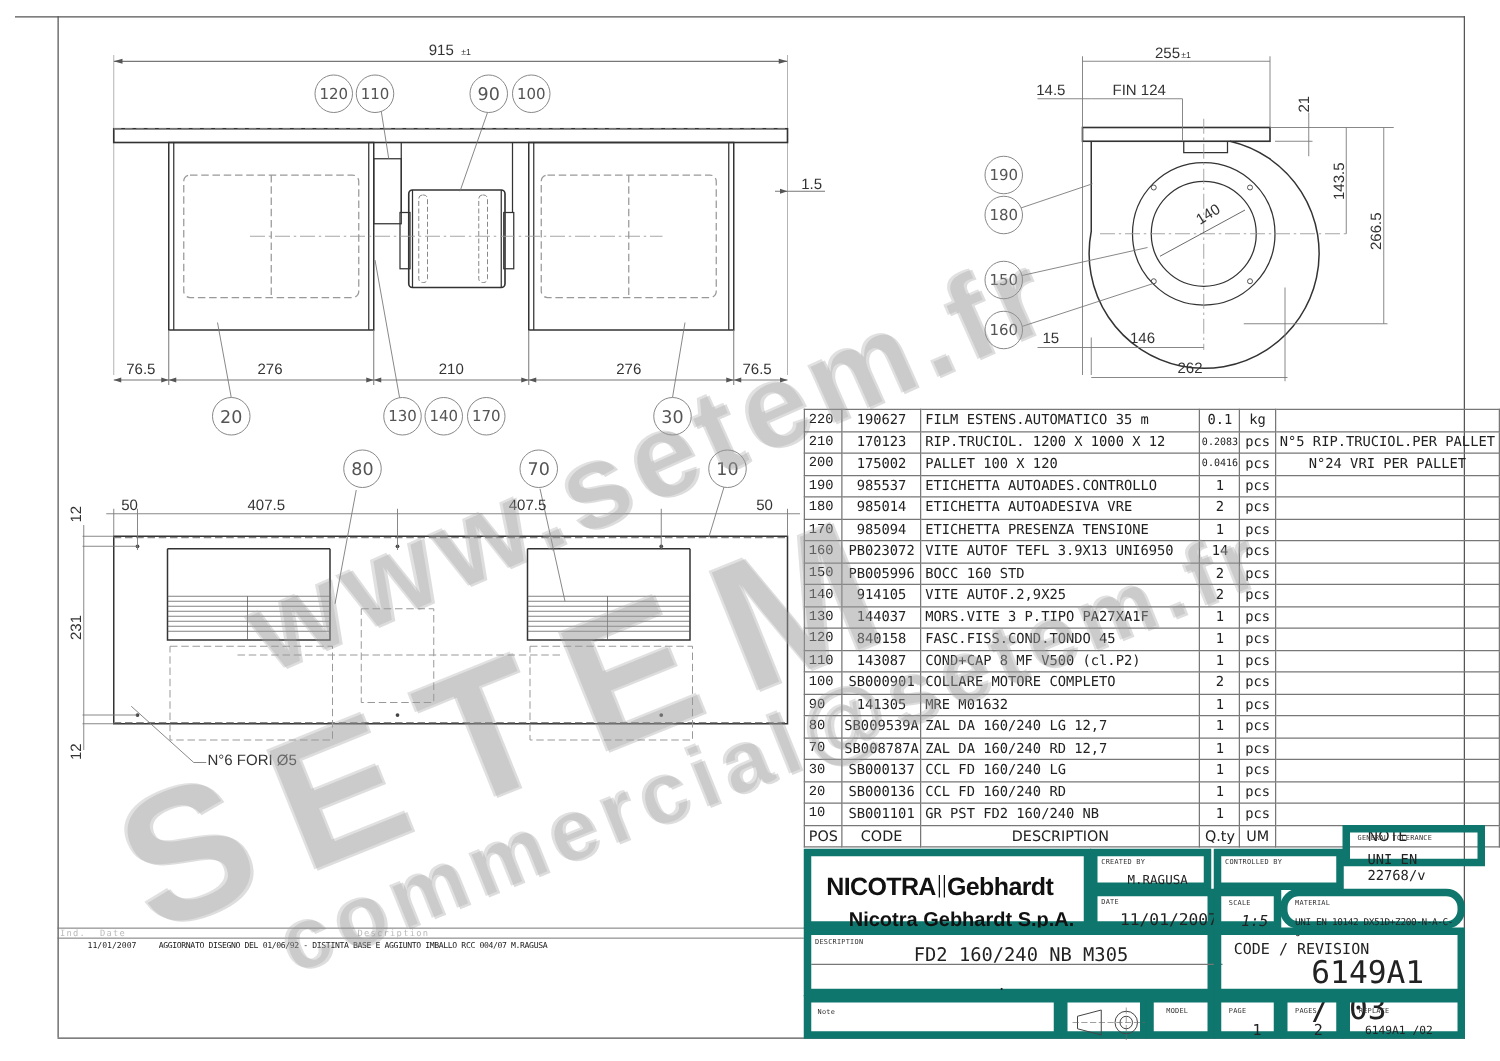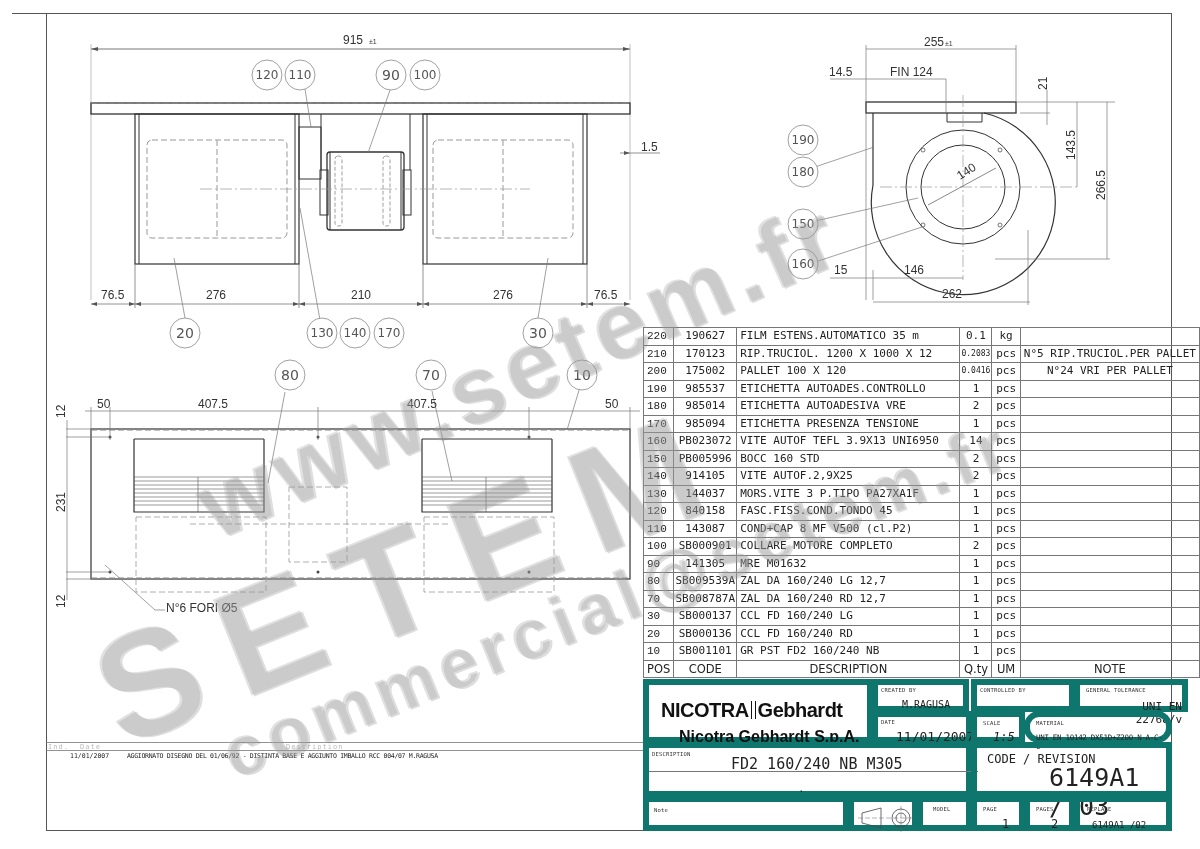--- a/index.html
+++ b/index.html
@@ -482,21 +482,21 @@
     <div class="val" style="left:24px;top:14px;font-size:10px;">M.RAGUSA</div>
   </div>
   <div class="tb" style="left:872px;top:711px;width:100px;height:32px;">
     <div class="lbl" style="left:3px;top:2px;">DATE</div>
     <div class="val" style="left:18px;top:12px;font-size:13px;">11/01/2007</div>
   </div>
   <div class="tb" style="left:971px;top:679px;width:104px;height:33px;">
     <div class="lbl" style="left:3px;top:2px;">CONTROLLED BY</div>
     <div class="val" style="left:5px;top:14px;font-size:10px;"></div>
   </div>
-  <div class="tb" style="left:1074px;top:679px;width:114px;height:33px;text-align:right;">
+  <div class="tb" style="left:1074px;top:660px;width:114px;height:33px;">
     <div class="lbl" style="left:6px;top:2px;">GENERAL TOLERANCE</div>
     <div class="val" style="left:14px;top:15px;font-size:11px;">UNI EN 22768/v</div>
   </div>
   <div class="tb" style="left:971px;top:711px;width:54px;height:32px;">
     <div class="lbl" style="left:6px;top:3px;">SCALE</div>
     <div class="val" style="left:16px;top:13px;font-size:12px;font-style:italic;">1:5</div>
   </div>
   <div class="tb" style="left:1024px;top:711px;width:148px;height:32px;border-radius:15px;">
     <div class="lbl" style="left:6px;top:3px;">MATERIAL</div>
     <div class="val" style="left:6px;top:16px;font-size:7.5px;letter-spacing:-0.3px;">UNI EN 10142 DX51D+Z200-N-A-C-O</div>

